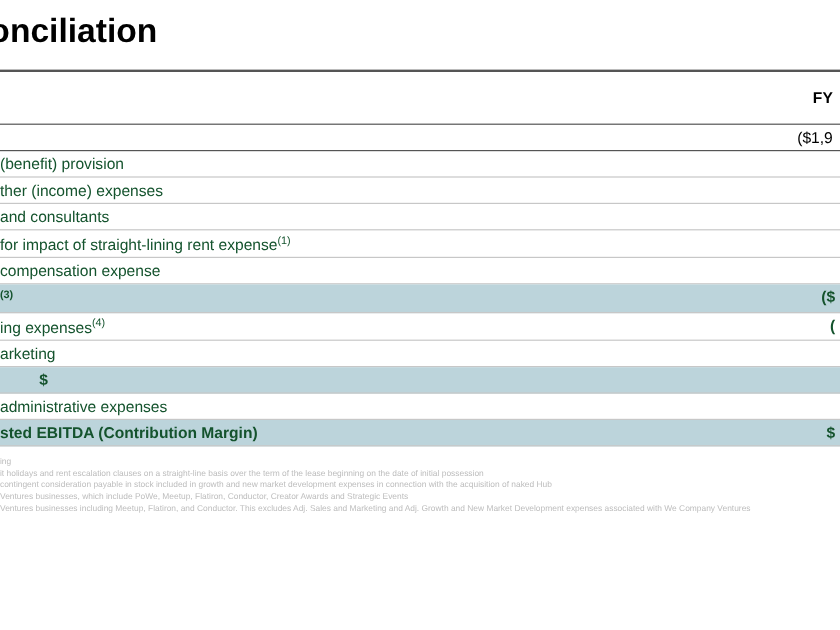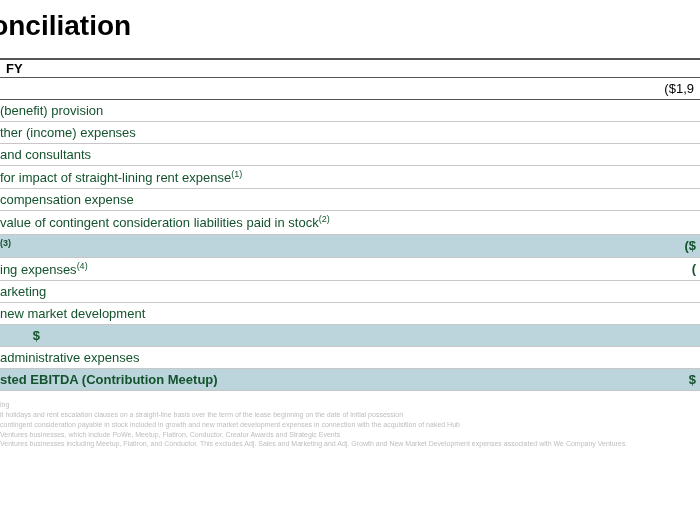--- a/index.html
+++ b/index.html
@@ -17,22 +17,22 @@
     padding: 10px 0 8px 0;
     margin-left: -40px;
   }
   .table {
     width: 100%;
     margin-top: 8px;
   }
   .hdr {
     border-top: 2px solid #555;
     border-bottom: 1px solid #555;
-    padding: 1px 6px;
-    text-align: left;
+    padding: 14px 6px;
+    text-align: right;
     font-size: 13px;
     font-weight: 700;
   }
   .hdr-sub {
     border-bottom: 1px solid #555;
     padding: 3px 6px;
     text-align: right;
     font-size: 13px;
     font-weight: 400;
   }
@@ -73,45 +73,39 @@
       </div>
       <div class="row">
         <span class="label">and consultants</span>
       </div>
       <div class="row">
         <span class="label">for impact of straight-lining rent expense<sup>(1)</sup></span>
       </div>
       <div class="row">
         <span class="label">compensation expense</span>
       </div>
-      <div class="row">
-        <span class="label">value of contingent consideration liabilities paid in stock<sup>(2)</sup></span>
-      </div>
       <div class="row shade">
         <span class="label"><sup>(3)</sup></span>
         <span class="val">($</span>
       </div>
       <div class="row">
         <span class="label">ing expenses<sup>(4)</sup></span>
         <span class="val">(</span>
       </div>
       <div class="row">
         <span class="label">arketing</span>
       </div>
-      <div class="row">
-        <span class="label">new market development</span>
-      </div>
       <div class="row shade">
         <span class="val">$</span>
       </div>
       <div class="row">
         <span class="label">administrative expenses</span>
       </div>
       <div class="row shade">
-        <span class="label">sted EBITDA (Contribution Meetup)</span>
+        <span class="label">sted EBITDA (Contribution Margin)</span>
         <span class="val">$</span>
       </div>
     </div>
 </div>
 
 <div class="footnotes" id="fn">
     <div>ing</div>
     <div>it holidays and rent escalation clauses on a straight-line basis over the term of the lease beginning on the date of initial possession</div>
     <div>contingent consideration payable in stock included in growth and new market development expenses in connection with the acquisition of naked Hub</div>
     <div>Ventures businesses, which include PoWe, Meetup, Flatiron, Conductor, Creator Awards and Strategic Events</div>

